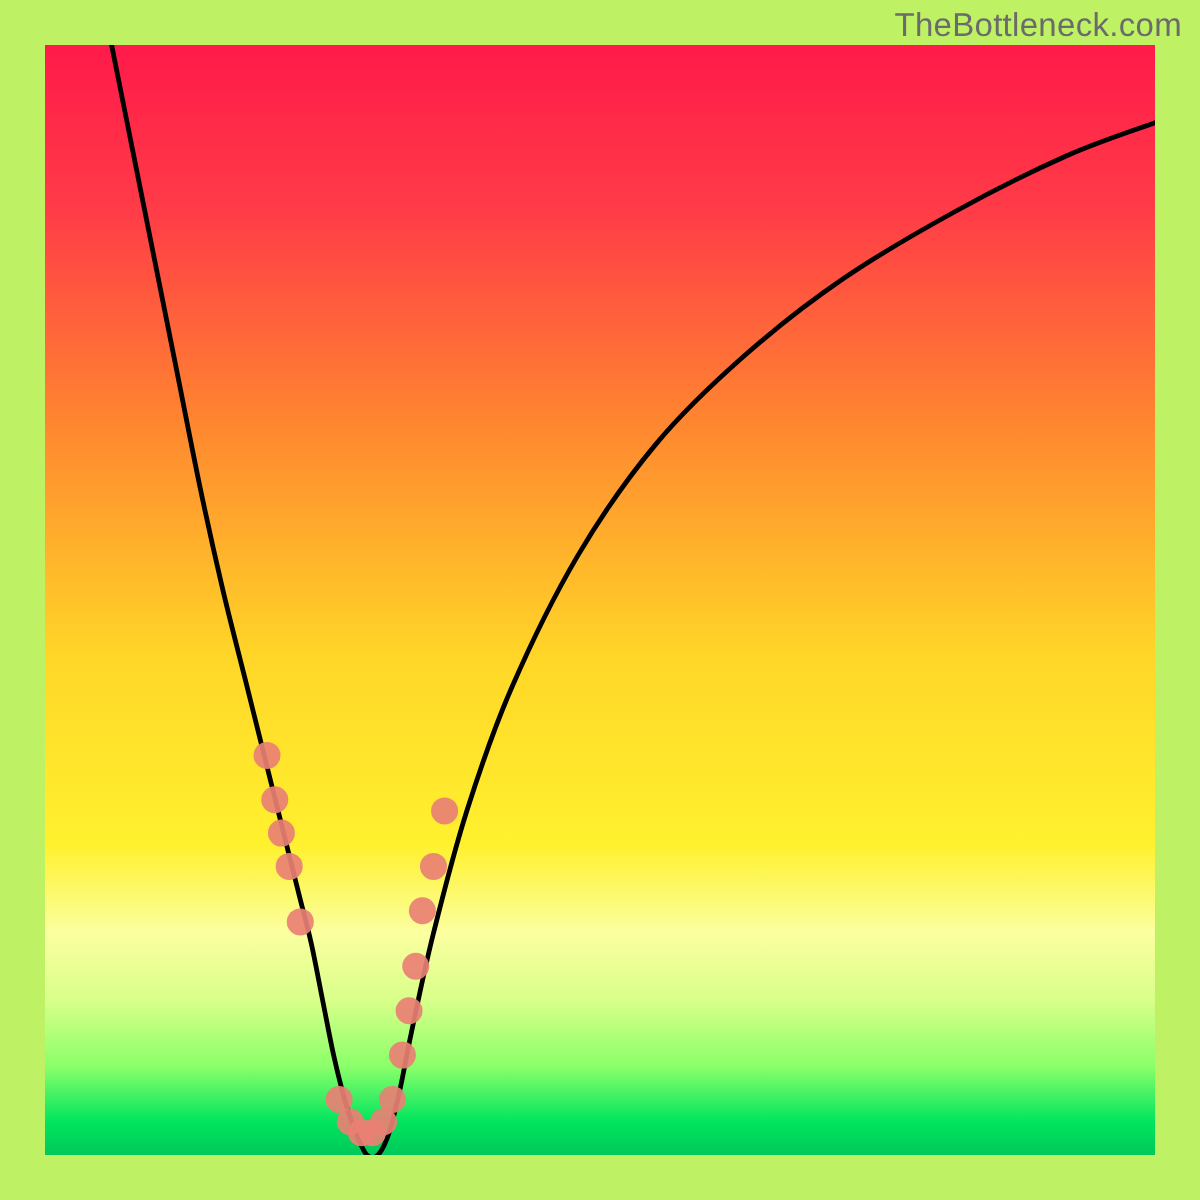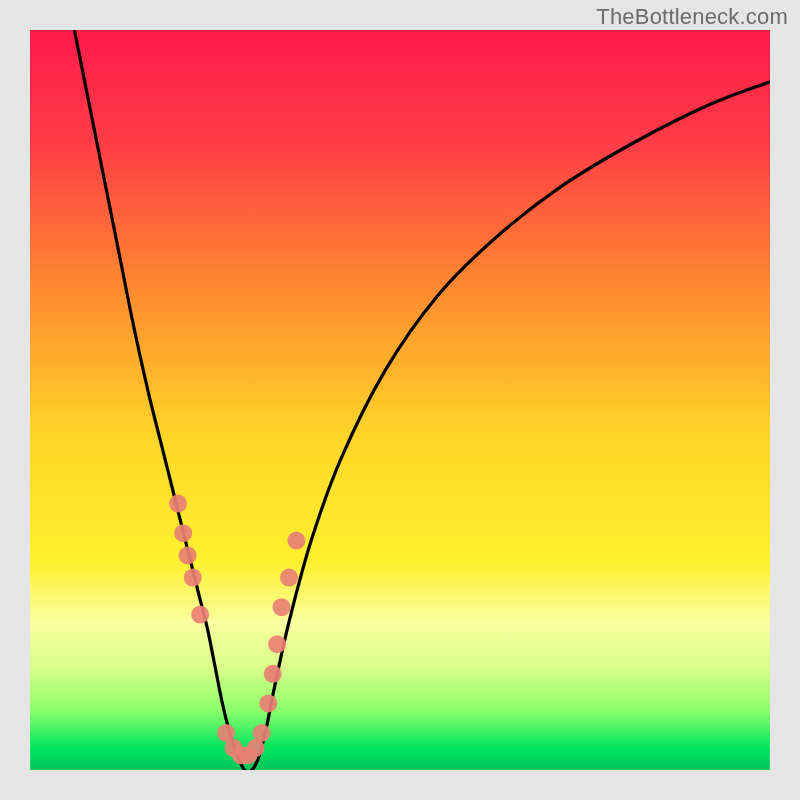--- a/index.html
+++ b/index.html
@@ -10,21 +10,21 @@
     overflow: hidden;
     background: #000;
     font-family: Arial, Helvetica, sans-serif;
   }
   .frame {
     position: absolute;
     top: 0;
     left: 0;
     width: 800px;
     height: 800px;
-    background: #e5e5e5;
+    background: #bef264;
   }
   .plot-area {
     position: absolute;
     top: 30px;
     left: 30px;
     width: 740px;
     height: 740px;
     overflow: hidden;
   }
   .gradient {

